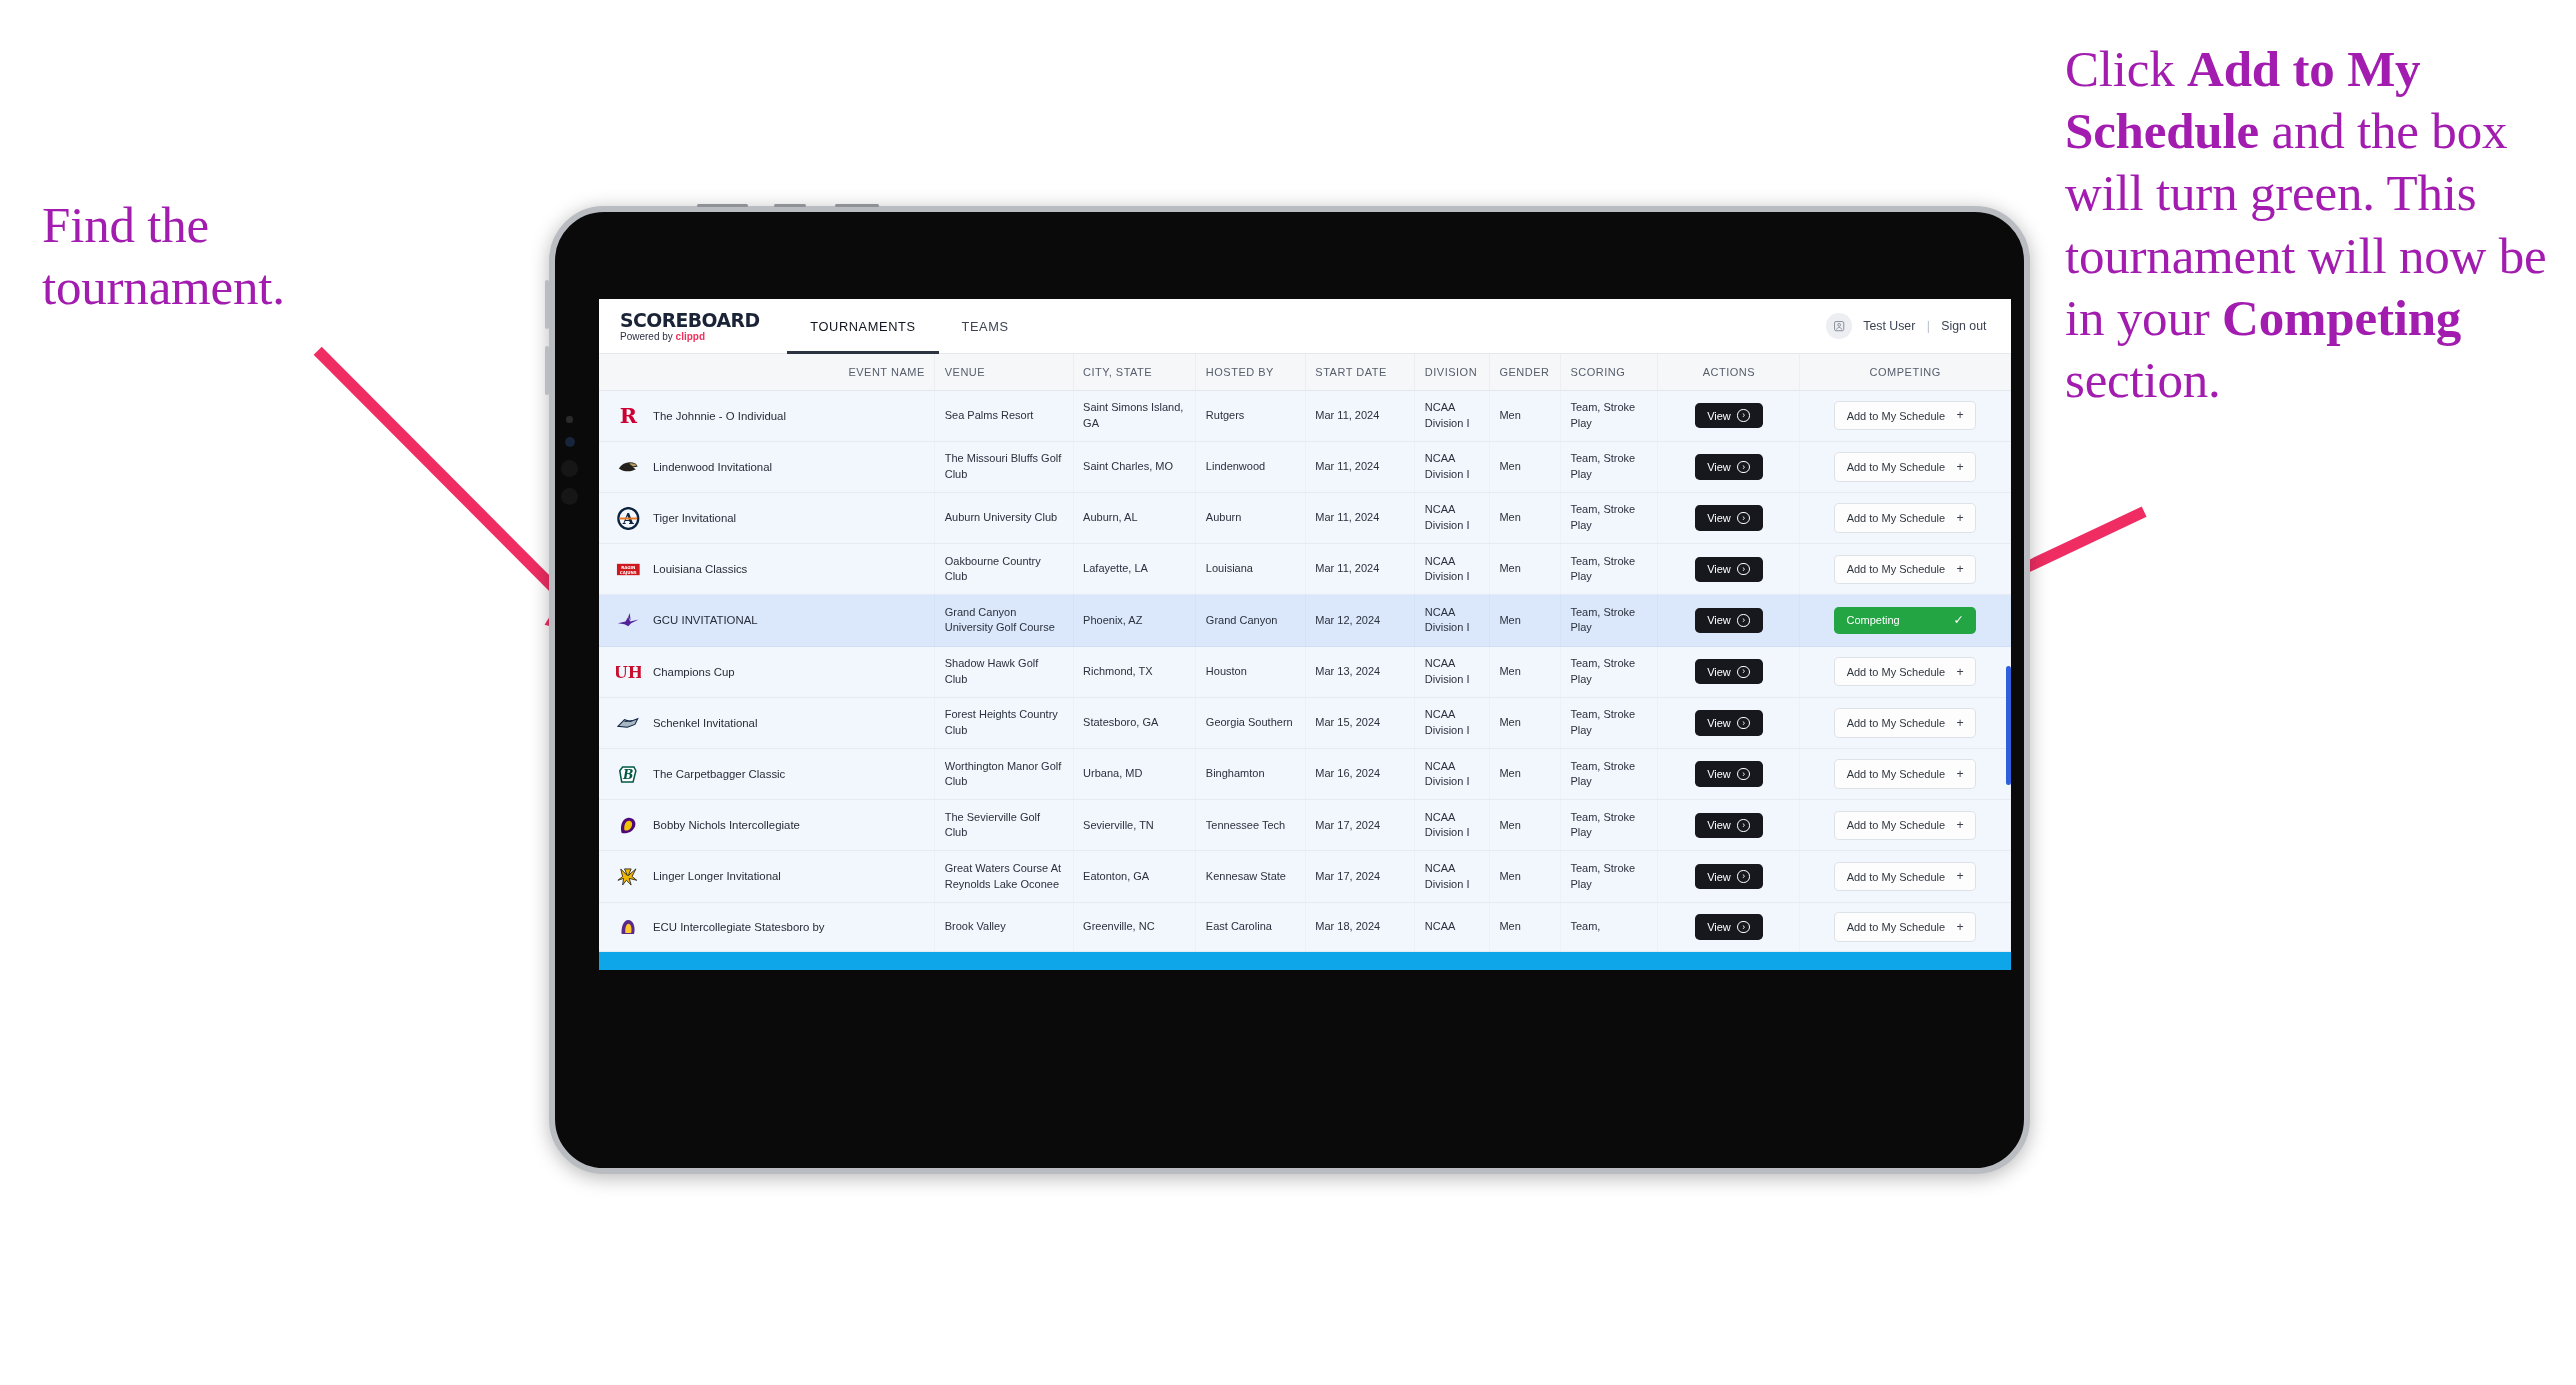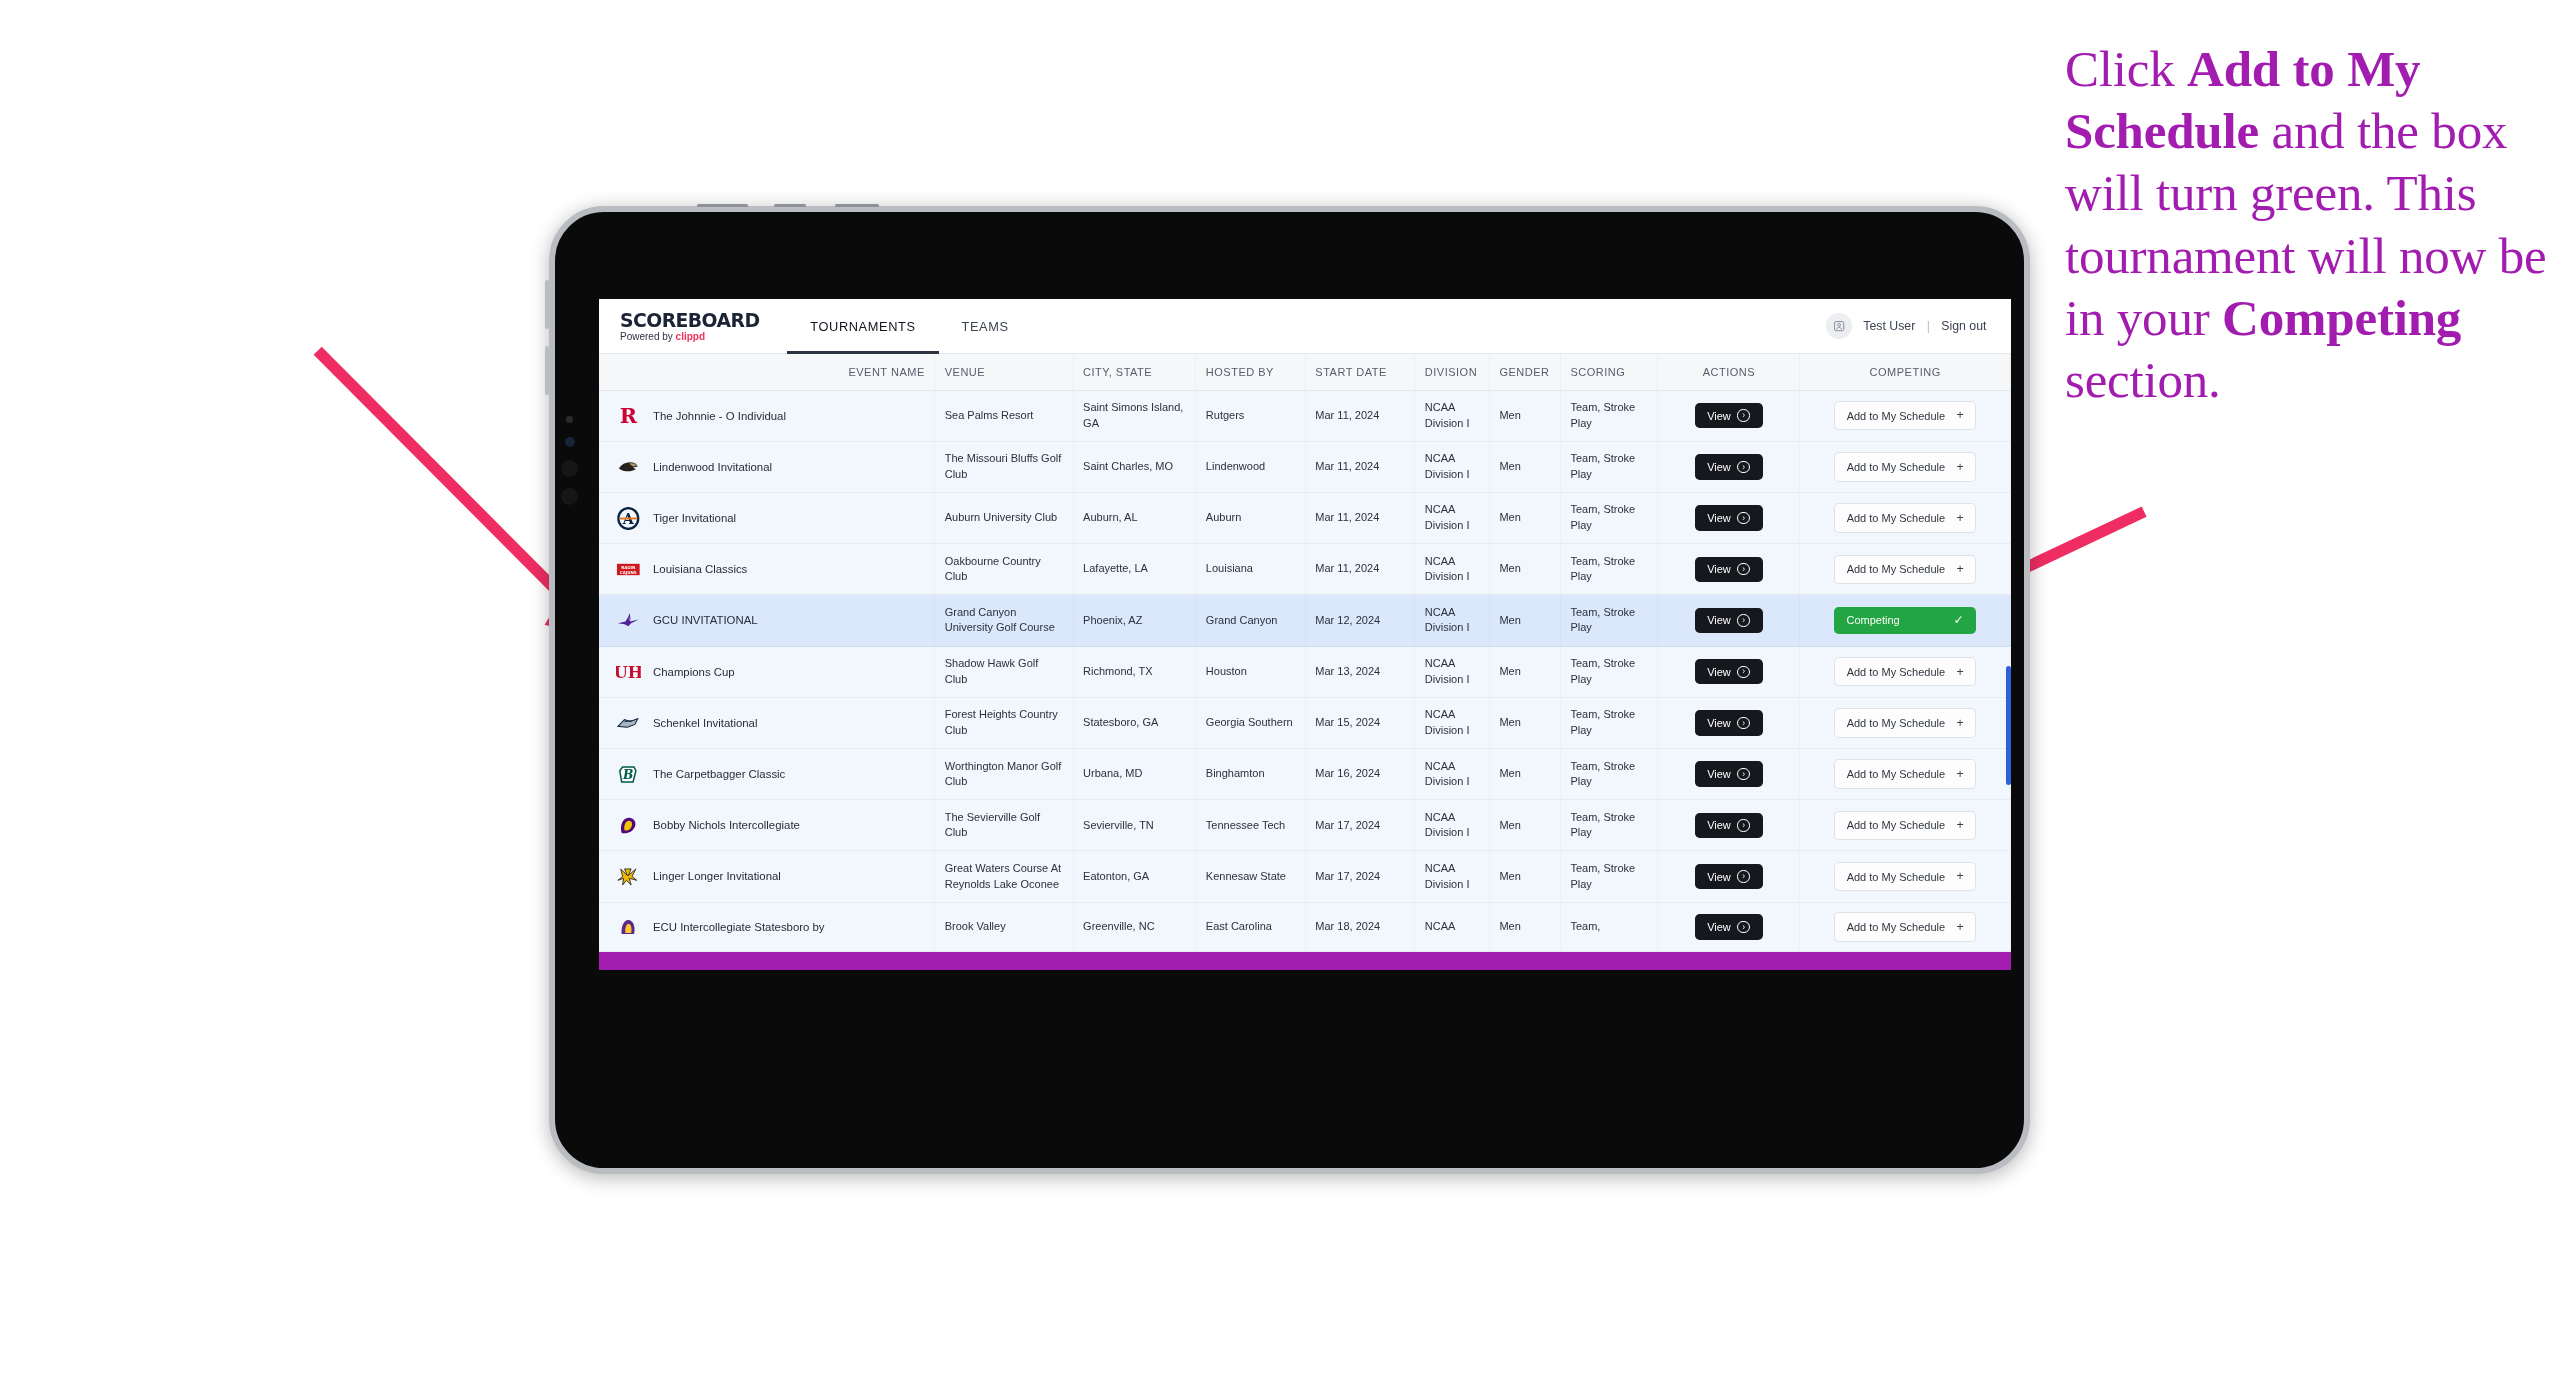--- a/index.html
+++ b/index.html
@@ -58,21 +58,21 @@
   .cam { position: absolute; border-radius: 50%; }
   #cam-1 { left: 11.4px; top: 204px; width: 6.6px;  height: 6.6px;  background:#2a2a2a; }
   #cam-2 { left: 9.5px; top: 225px; width: 10.4px; height: 10.4px; background:#18243a; }
   #cam-3 { left: 5.7px;  top: 248px; width: 17px; height: 17px; background:#161616; }
   #cam-4 { left: 5.7px;  top: 276px; width: 17px; height: 17px; background:#161616; }
 
   
   #viewport {
     position: absolute; left: 44px; top: 87px;
     width: 1412px; height: 671px;
-    background: #a21caf;
+    background: #0ea5e9;
     overflow: hidden;
   }
 
   
   #topbar {
     position: relative; height: 55px; background: #fff;
     border-bottom: 0.9px solid #e6e8ec;
     display: flex; align-items: stretch;
   }
   #brand {
@@ -178,20 +178,21 @@
   #vscroll {
     position: absolute; right: 0; top: 312px; width: 4.7px; height: 119px;
     background: #1b4fd8; border-radius: 2.8px; opacity: .9;
   }
 </style>
 </head>
 <body>
 
 <div id="stage">
 
+  <div class="annot" id="annot-left">Find the tournament.</div>
 
   <svg id="arrow-left-wrap" class="arrow-svg" viewBox="0 0 330 320">
     <line x1="6" y1="10" x2="285" y2="290" stroke="#ef2d63" stroke-width="12" stroke-linecap="butt"></line>
     <polygon points="318,320 246,300 272,258" fill="#ef2d63"></polygon>
   </svg>
 
   <div class="annot" id="annot-right"><span>Click </span><b>Add to My Schedule</b><span> and the box will turn green. This tournament will now be in your </span><b>Competing</b><span> section.</span></div>
 
   <svg id="arrow-right-wrap" class="arrow-svg" viewBox="0 0 300 130">
     <line x1="296" y1="6" x2="80" y2="108" stroke="#ef2d63" stroke-width="12" stroke-linecap="butt"></line>

